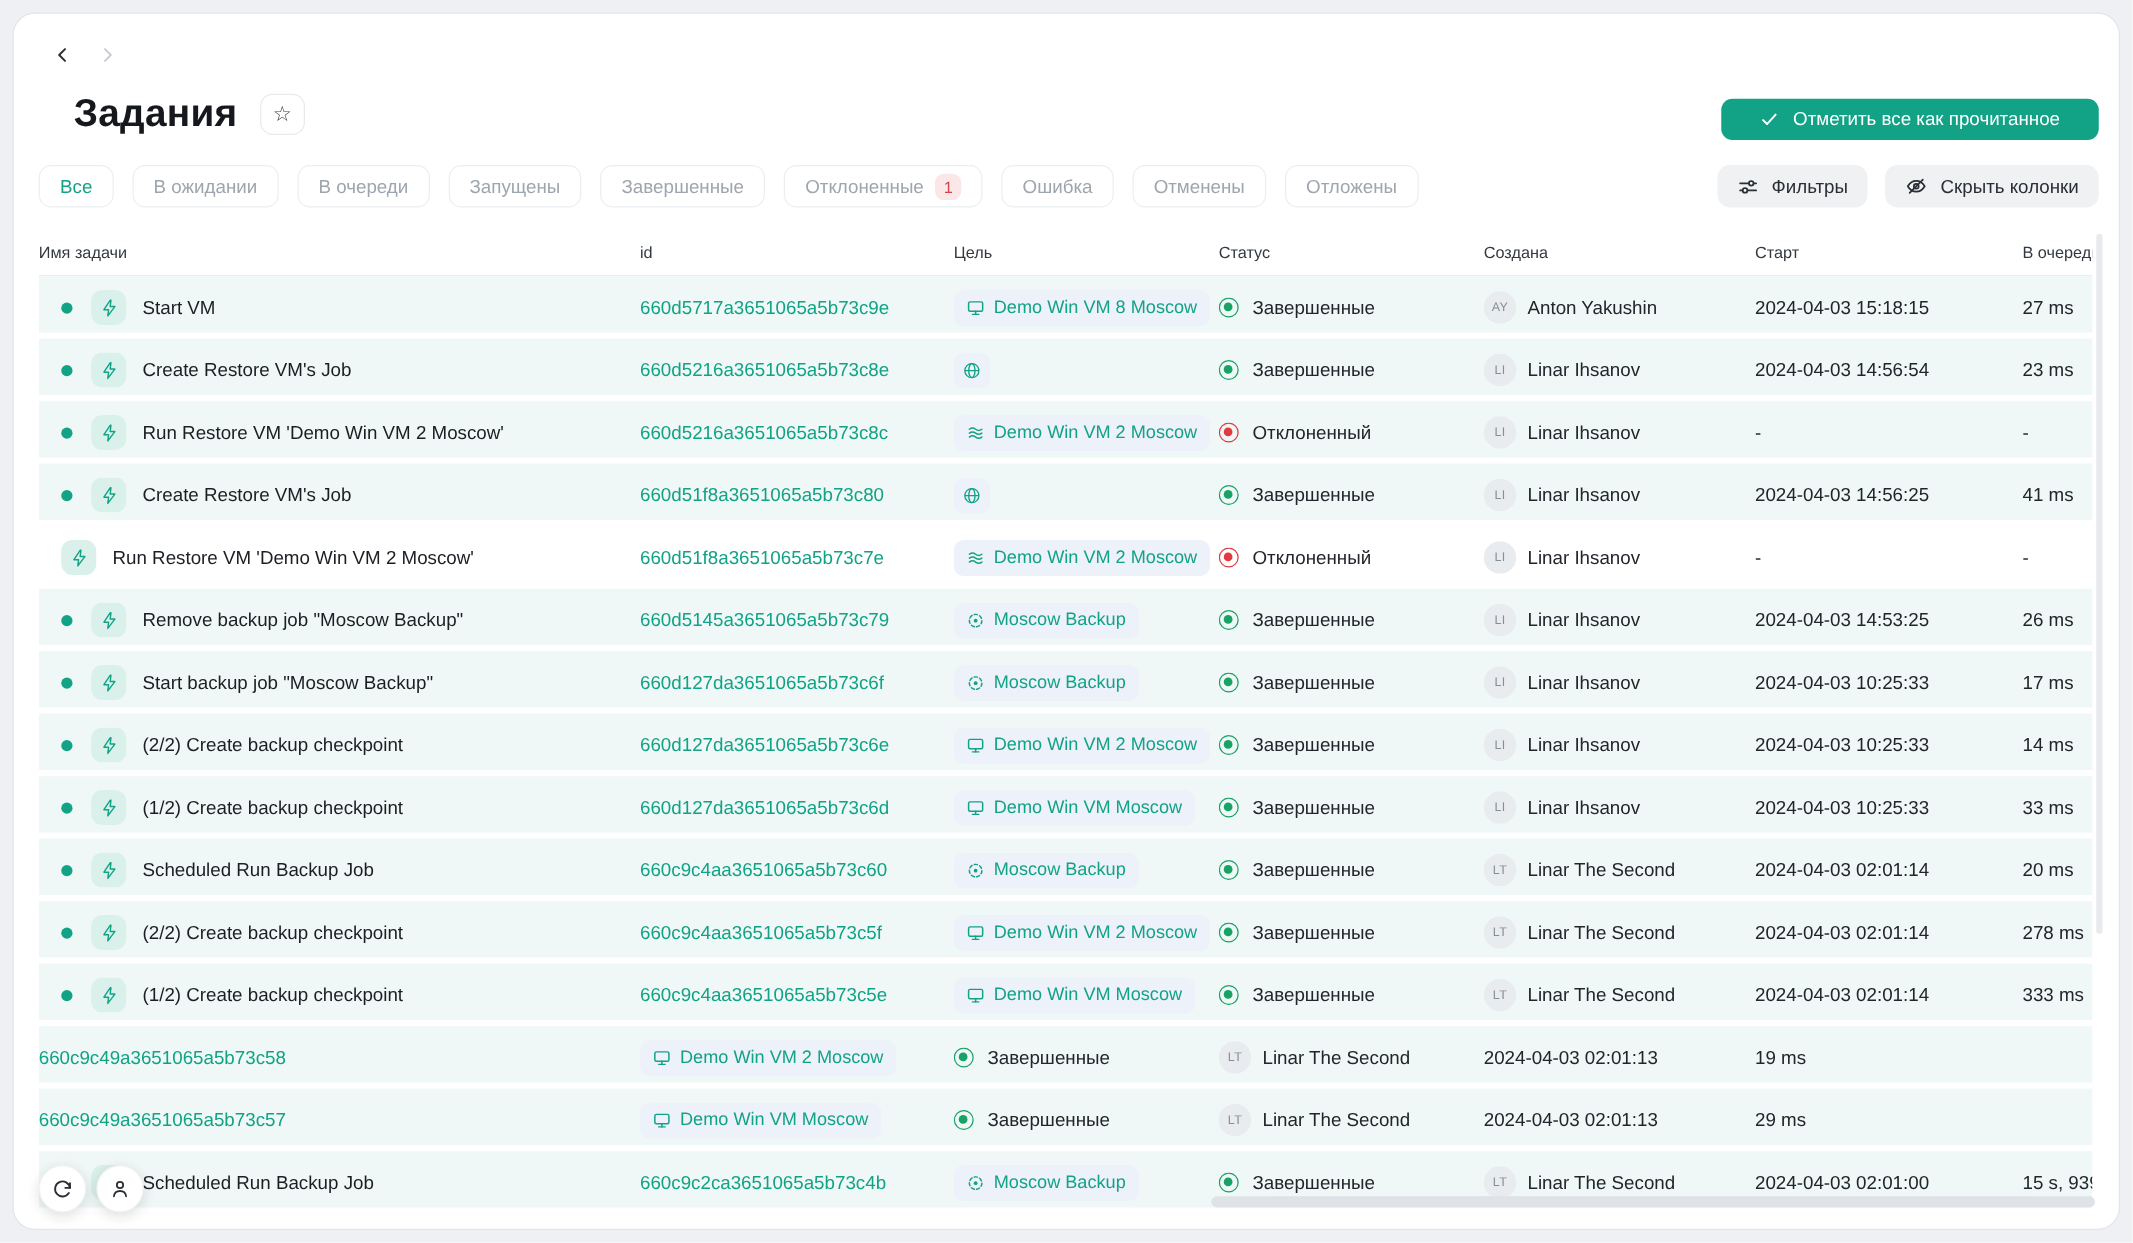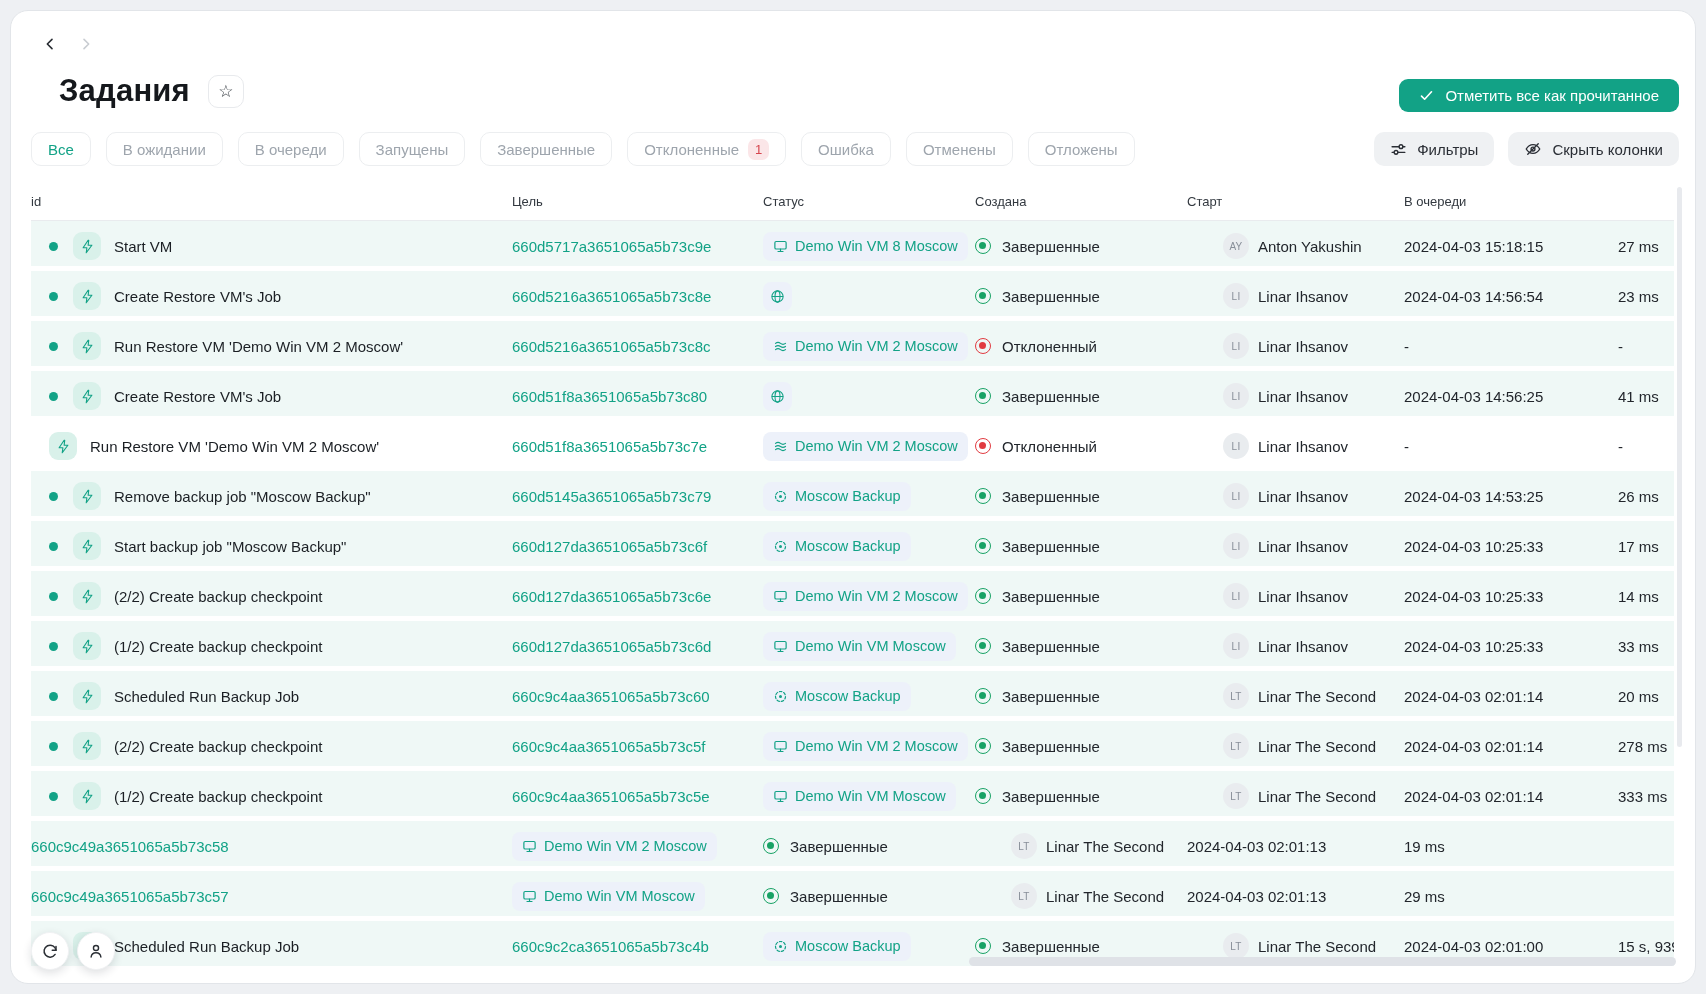--- a/index.html
+++ b/index.html
@@ -30,21 +30,21 @@
   .nav button{background:none;border:none;width:22px;height:22px;display:flex;align-items:center;justify-content:center;cursor:pointer;}
   
   .titlebar{position:absolute;left:20px;top:62px;display:flex;align-items:center;gap:18px;margin-left:28px;}
   .page-title{font-size:31px;font-weight:700;color:#15181C;letter-spacing:.2px;}
   .fav-btn{width:36px;height:33px;border:1px solid #E8EAED;border-radius:10px;background:#fff;
     display:flex;align-items:center;justify-content:center;font-size:17px;color:#3A4047;cursor:pointer;}
   
   .mark-read{
     position:absolute;right:16px;top:68px;height:33px;border:none;border-radius:9px;
     background:var(--accent);color:#fff;font-size:15px;font-family:inherit;
-    display:flex;align-items:center;gap:11px;padding:0 20px;cursor:pointer;
+    display:flex;align-items:center;gap:11px;padding:0 31px;cursor:pointer;
   }
   
   .tabs{position:absolute;left:20px;top:121px;display:flex;gap:15px;}
   .tab{
     height:34px;border:1px solid #ECEEF0;border-radius:10px;background:#fff;
     color:#9EA5AD;font-size:15px;font-family:inherit;display:flex;align-items:center;gap:9px;
     padding:0 16px;cursor:pointer;white-space:nowrap;
   }
   .tab.active{color:var(--accent);}
   .tab .badge{
@@ -87,21 +87,21 @@
   
   .status-cell{gap:11px;}
   .ring{width:16px;height:16px;border-radius:50%;border:1.5px solid;position:relative;flex:none;}
   .ring::after{content:"";position:absolute;left:3px;top:3px;width:7px;height:7px;border-radius:50%;}
   .ring.success{border-color:var(--status-success);}
   .ring.success::after{background:var(--status-success);}
   .ring.error{border-color:var(--status-error);}
   .ring.error::after{background:var(--status-error);}
   .status-label{font-size:15px;color:#22262C;}
   
-  .created-cell{gap:9px;margin-left:36px;}
+  .created-cell{gap:9px;}
   .avatar{
     width:26px;height:26px;border-radius:50%;background:#E9ECEF;color:#878E98;
     font-size:10px;display:flex;align-items:center;justify-content:center;flex:none;letter-spacing:.3px;
   }
   .creator-name{font-size:15px;}
   .start-cell,.queued-cell{font-size:15px;}
   
   .vscroll{position:absolute;left:1666px;top:176px;width:5px;height:560px;background:#E8EAEE;border-radius:3px;}
   .hscroll{position:absolute;left:958px;top:946px;width:707px;height:9px;background:#DFE2E7;border-radius:5px;}
   
@@ -192,20 +192,21 @@
         <path d="M3 12c2.2-3.8 5.3-5.8 9-5.8S18.8 8.2 21 12c-2.2 3.8-5.3 5.8-9 5.8S5.2 15.8 3 12Z"></path>
         <circle cx="12" cy="12" r="2.6"></circle>
         <line x1="5" y1="19" x2="19" y2="5"></line>
       </svg>
       <span>Скрыть колонки</span>
     </button>
   </div>
 
   <div class="table">
     <div class="thead grid">
+        <div class="th cell">Имя задачи</div>
         <div class="th cell">id</div>
         <div class="th cell">Цель</div>
         <div class="th cell">Статус</div>
         <div class="th cell">Создана</div>
         <div class="th cell">Старт</div>
         <div class="th cell">В очереди</div>
       </div>
     <div class="tbody">
         <div class="row grid unread">
           <div class="cell name-cell">

